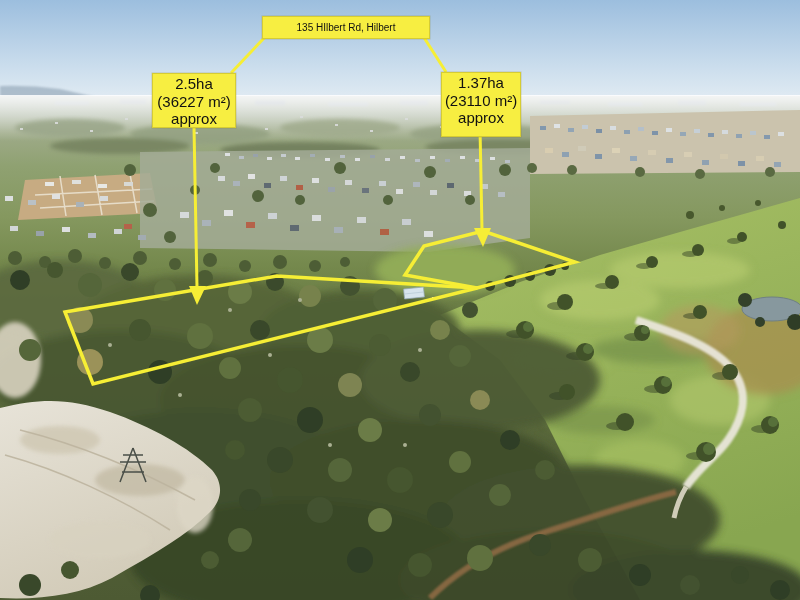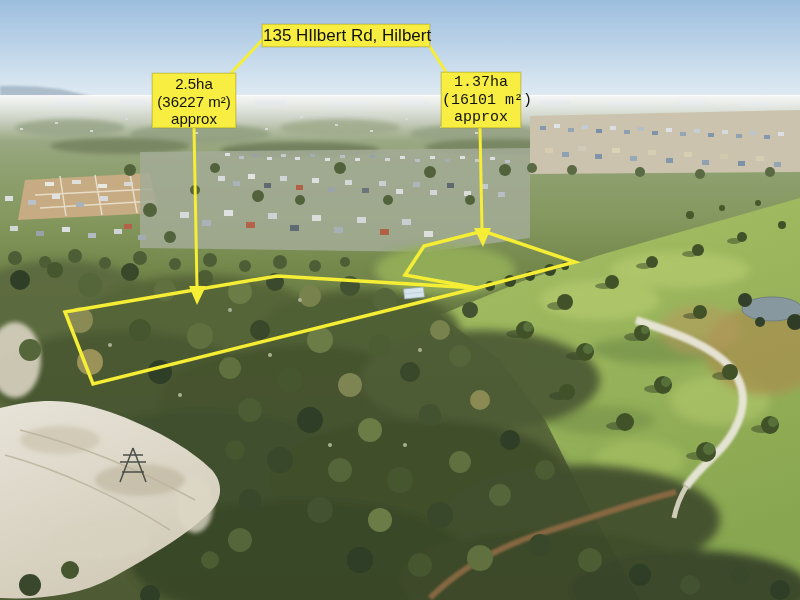--- a/index.html
+++ b/index.html
@@ -5,26 +5,26 @@
   html,body{margin:0;padding:0;width:800px;height:600px;background:#000;}
   .stage{position:relative;width:800px;height:600px;overflow:hidden;
          font-family:"Liberation Sans",sans-serif;}
   .stage svg{position:absolute;left:0;top:0;display:block;}
   .annot-label{
     position:absolute;box-sizing:border-box;
     background:#f7ee41;border:1px solid #d6cc33;color:#111;
     text-align:center;white-space:nowrap;z-index:5;
     box-shadow:0 0 0 0.5px rgba(120,110,0,.25);
   }
-  .annot-label.address{left:262px;top:24px;width:168px;height:23px;
-    font-size:17px;line-height:21px;}
+  .annot-label.address{left:262px;top:16px;width:168px;height:23px;
+    font-size:10px;line-height:21px;}
   .annot-label.area{font-size:15px;line-height:17.5px;padding-top:1px;}
   .annot-label.area span{display:block;text-align:center;}
   .annot-label.large-area{left:152px;top:73px;width:84px;height:55px;}
-  .annot-label.small-area{left:441px;top:72px;width:80px;height:56px;font-family:Liberation Mono, monospace;}
+  .annot-label.small-area{left:441px;top:72px;width:80px;height:65px;}
 </style>
 </head>
 <body>
 
 <div class="stage">
 
 <svg width="800" height="600" viewBox="0 0 800 600">
   <defs>
     <linearGradient id="sky" x1="0" y1="0" x2="0" y2="1">
       <stop offset="0" stop-color="#9cbede"></stop>
@@ -489,17 +489,17 @@
   </div>
 
   <div class="annot-label area large-area">
     <span>2.5ha</span>
     <span>(36227 m²)</span>
     <span>approx</span>
   </div>
 
   <div class="annot-label area small-area">
     <span>1.37ha</span>
-    <span>(16101 m²)</span>
+    <span>(23110 m²)</span>
     <span>approx</span>
   </div>
 
 </div>
 
 </body></html>

